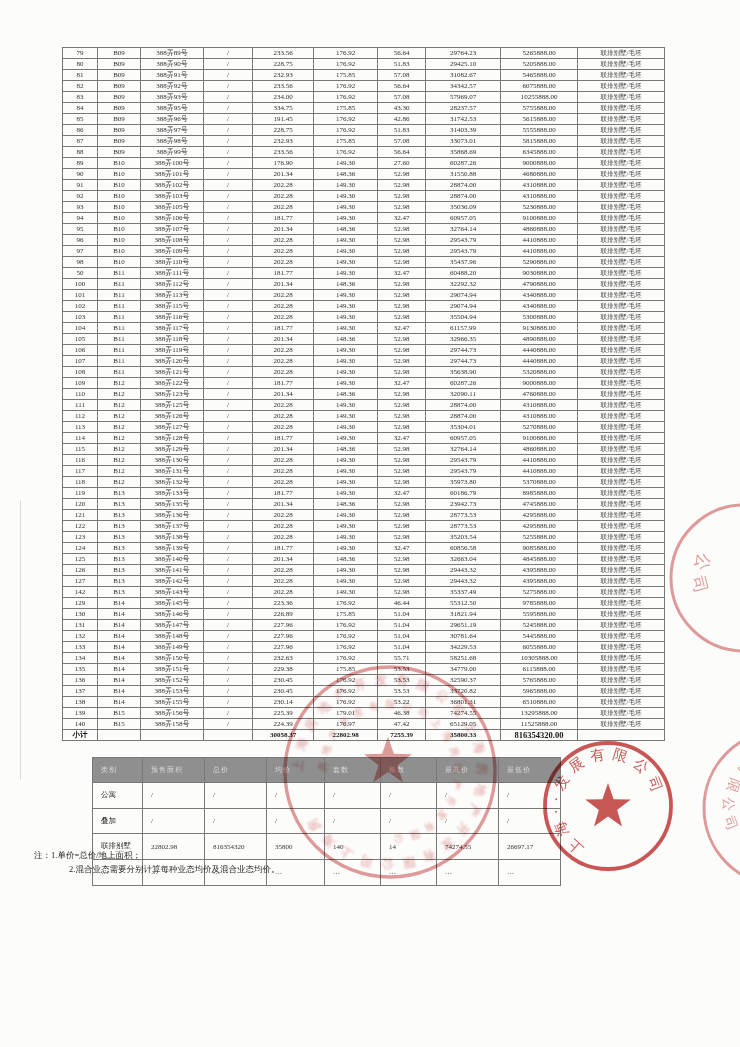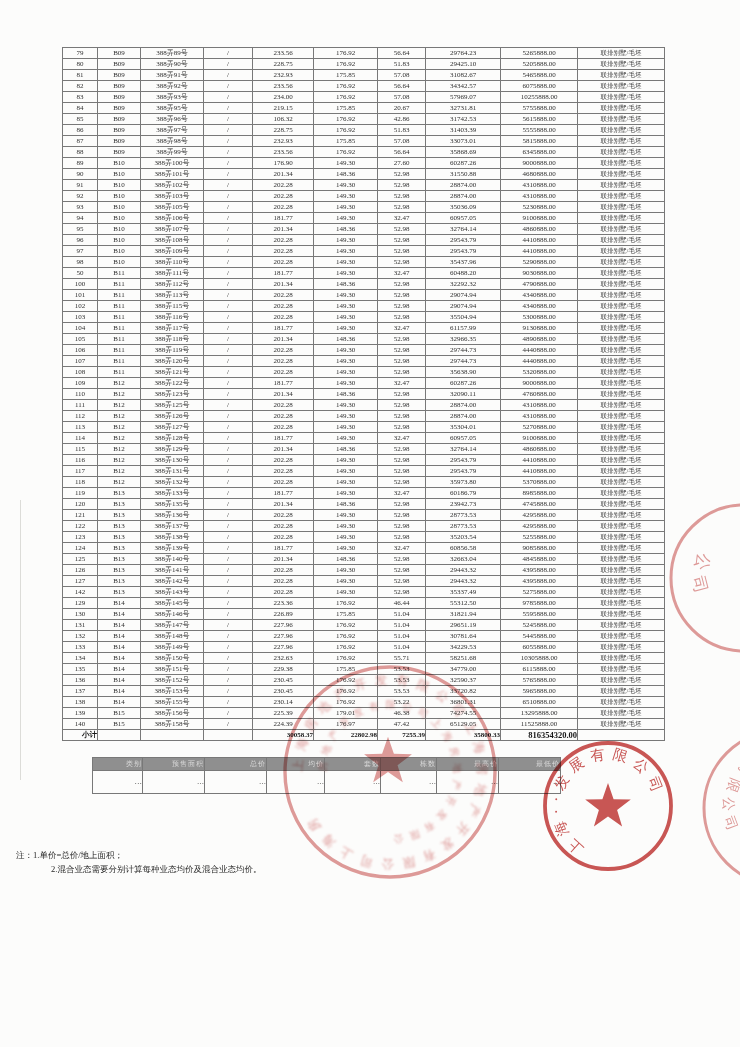--- a/index.html
+++ b/index.html
@@ -14,42 +14,42 @@
     position: absolute; left: 62px; top: 47px; width: 602px;
     border-collapse: collapse; table-layout: fixed;
   }
   #listing-table td {
     border: 1px solid #787878;
     height: 10px; line-height: 10px; padding: 0;
     font-size: 7px; color: #2f2f2f; text-align: center;
     white-space: nowrap; overflow: hidden;
   }
   #listing-table td.c9 { font-size: 6.5px; color: #3a3a3a; }
-  #listing-table .subtotal-row td { font-weight: bold; color: #161616; text-align: right; }
+  #listing-table .subtotal-row td { font-weight: bold; color: #161616; }
   #listing-table .subtotal-row td.c8 { font-size: 8.5px; }
   #listing-table .subtotal-row td.c0 { font-size: 7.5px; }
   
   #summary-table {
     position: absolute; left: 92px; top: 757px; width: 468px;
     border-collapse: collapse; table-layout: fixed;
   }
   #summary-table td {
-    border: 1px solid #787878; padding: 0;
+    border: 1px solid #787878; padding: 8px;
     height: 11px; line-height: 1.15;
-    font-size: 7px; color: #333; text-align: right;
+    font-size: 7px; color: #333; text-align: left;
   }
   #summary-table thead td {
     background: #8f8f8f; color: #d9d9d9; height: 13px; letter-spacing: 1px;
   }
   #summary-table tbody td.c0 { font-size: 7.5px; color: #222; }
   #summary-table tbody tr:nth-child(3) td { height: 13px; }
   #summary-table tbody tr:last-child td { height: 23px; }
   
   #notes {
-    position: absolute; left: 16px; top: 849px;
+    position: absolute; left: 34px; top: 849px;
     font-size: 8.5px; color: #262626; line-height: 1.6;
   }
   #notes .note-line2 { margin-left: 35px; }
   
   #sohu-watermark {
     position: absolute; right: 6px; top: 1074px;
     font-family: "Liberation Sans", sans-serif;
     font-size: 16px; font-weight: bold; letter-spacing: 1px;
     color: #8f8f8f;
     text-shadow: 1px 1px 0 #ffffff, 2px 2px 1px #c9c9c9;
@@ -143,33 +143,33 @@
         <td class="c6">57.08</td>
         <td class="c7">57969.07</td>
         <td class="c8">10255888.00</td>
         <td class="c9">联排别墅/毛坯</td>
       </tr>
       <tr>
         <td class="c0">84</td>
         <td class="c1">B09</td>
         <td class="c2">388弄95号</td>
         <td class="c3">/</td>
-        <td class="c4">219.15</td>
+        <td class="c4">334.75</td>
         <td class="c5">175.85</td>
-        <td class="c6">20.67</td>
-        <td class="c7">32731.81</td>
+        <td class="c6">43.30</td>
+        <td class="c7">28237.57</td>
         <td class="c8">5755888.00</td>
         <td class="c9">联排别墅/毛坯</td>
       </tr>
       <tr>
         <td class="c0">85</td>
         <td class="c1">B09</td>
         <td class="c2">388弄96号</td>
         <td class="c3">/</td>
-        <td class="c4">106.32</td>
+        <td class="c4">191.45</td>
         <td class="c5">176.92</td>
         <td class="c6">42.86</td>
         <td class="c7">31742.53</td>
         <td class="c8">5615888.00</td>
         <td class="c9">联排别墅/毛坯</td>
       </tr>
       <tr>
         <td class="c0">86</td>
         <td class="c1">B09</td>
         <td class="c2">388弄97号</td>
@@ -863,20 +863,50 @@
         <td class="c1">预售面积</td>
         <td class="c2">总价</td>
         <td class="c3">均价</td>
         <td class="c4">套数</td>
         <td class="c5">栋数</td>
         <td class="c6">最高价</td>
         <td class="c7">最低价</td>
       </tr>
     </thead>
   <tbody>
+      <tr>
+        <td class="c0">公寓</td>
+        <td class="c1">/</td>
+        <td class="c2">/</td>
+        <td class="c3">/</td>
+        <td class="c4">/</td>
+        <td class="c5">/</td>
+        <td class="c6">/</td>
+        <td class="c7">/</td>
+      </tr>
+      <tr>
+        <td class="c0">叠加</td>
+        <td class="c1">/</td>
+        <td class="c2">/</td>
+        <td class="c3">/</td>
+        <td class="c4">/</td>
+        <td class="c5">/</td>
+        <td class="c6">/</td>
+        <td class="c7">/</td>
+      </tr>
+      <tr>
+        <td class="c0">联排别墅</td>
+        <td class="c1">22802.98</td>
+        <td class="c2">816354320</td>
+        <td class="c3">35800</td>
+        <td class="c4">140</td>
+        <td class="c5">14</td>
+        <td class="c6">74274.55</td>
+        <td class="c7">26697.17</td>
+      </tr>
       <tr>
         <td class="c0">…</td>
         <td class="c1">…</td>
         <td class="c2">…</td>
         <td class="c3">…</td>
         <td class="c4">…</td>
         <td class="c5">…</td>
         <td class="c6">…</td>
         <td class="c7">…</td>
       </tr>

